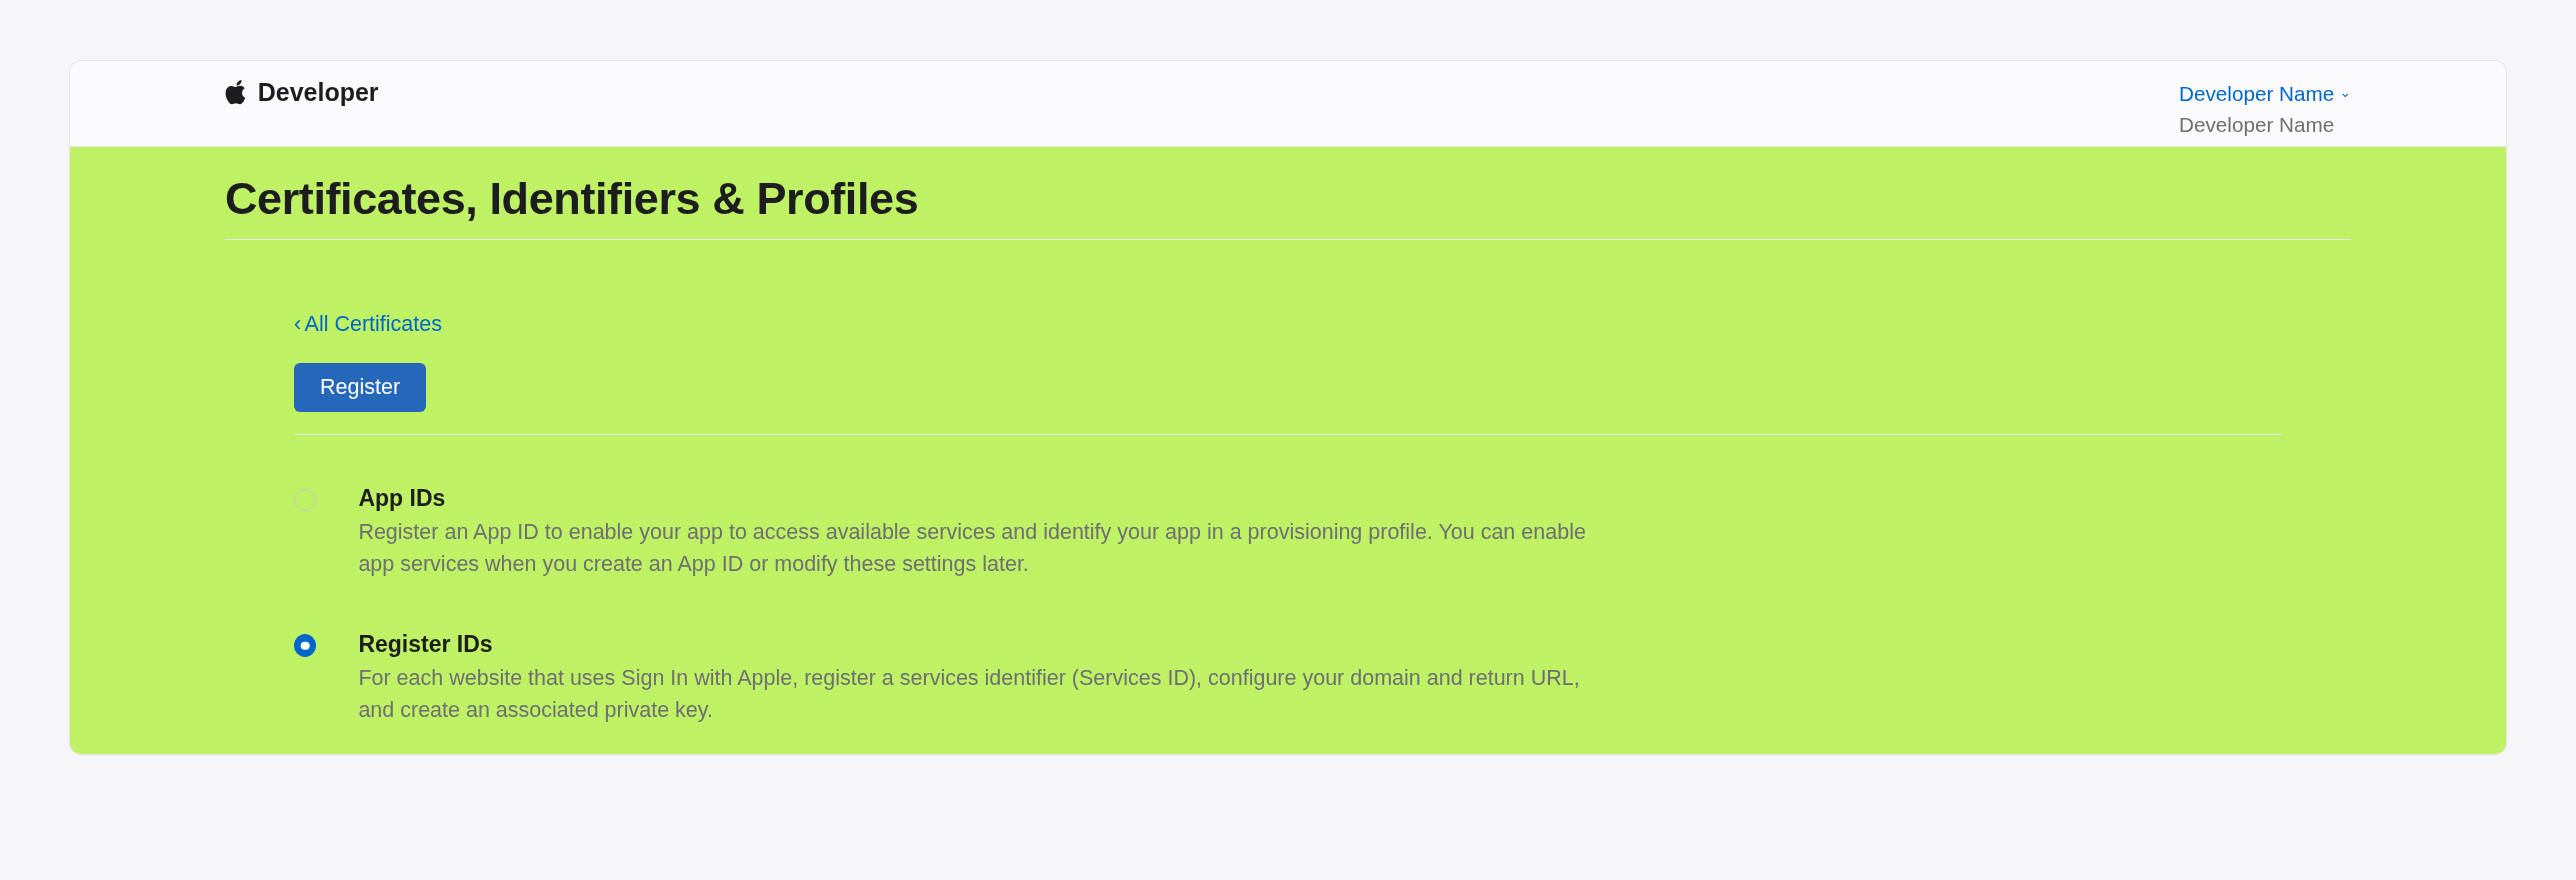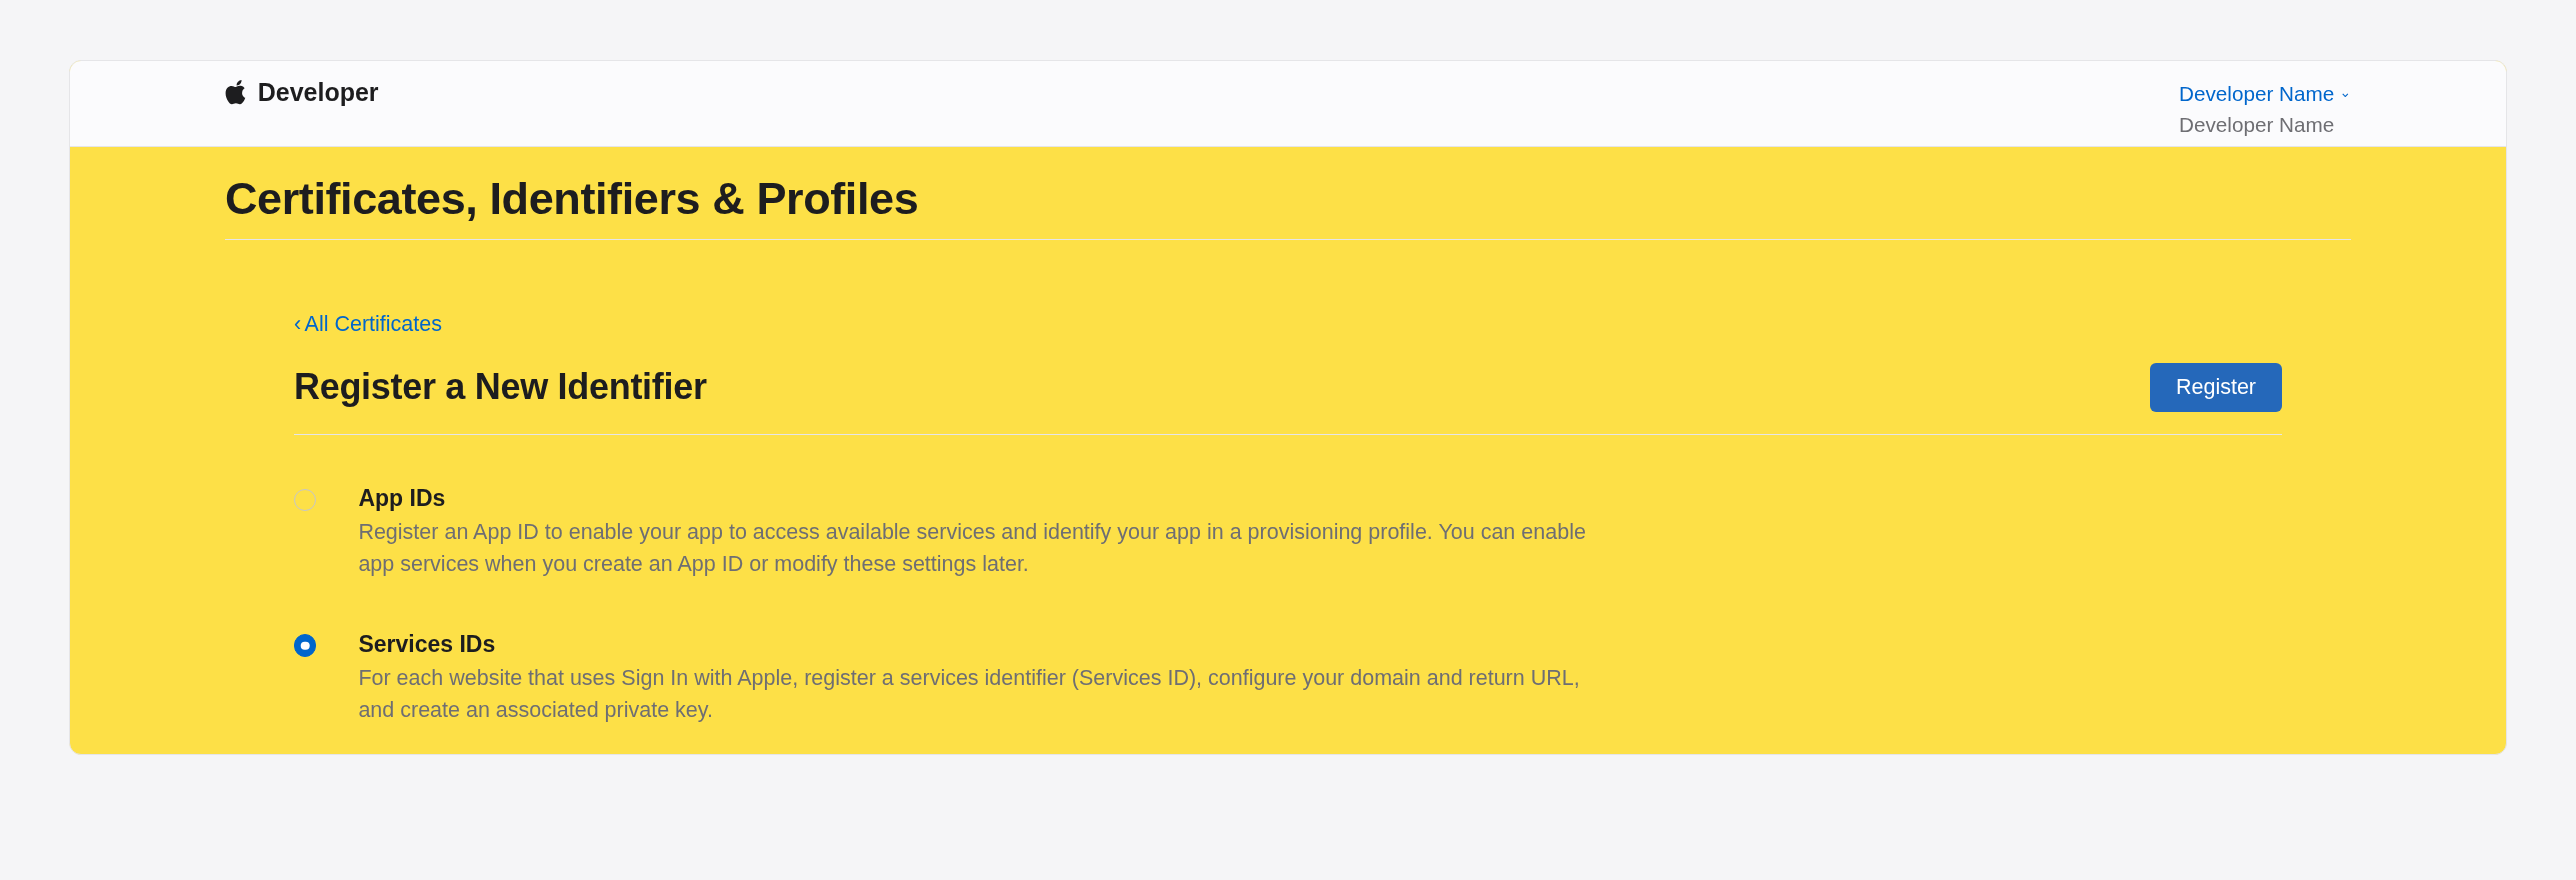--- a/index.html
+++ b/index.html
@@ -11,21 +11,21 @@
     body {
       font-family: -apple-system, BlinkMacSystemFont, "Segoe UI", Helvetica, Arial, sans-serif;
       background: #f5f5f7;
       padding: 60px 69px;
       width: 2576px;
       height: 880px;
       overflow: hidden;
     }
     
     .panel {
-      background: #fde047;
+      background: #bef264;
       border: 0.9px solid #e5e5e8;
       border-radius: 12px;
       overflow: hidden;
       height: 695px;
     }
     
     .panel-header {
       background: #fbfbfd;
       border-bottom: 0.9px solid #e5e5e8;
       padding: 17px 155px 17px 155px;
@@ -211,38 +211,37 @@
       <h1 class="page-title">Certificates, Identifiers &amp; Profiles</h1>
     </div>
 
     <div class="inner">
       <a class="back-link">
         <span>‹</span>
         <span>All Certificates</span>
       </a>
 
       <div class="section-row">
-        <h2 class="section-title">Register a New Identifier</h2>
         <button class="primary-btn">Register</button>
       </div>
 
       <div class="options">
 
         <div class="option">
           <div class="radio"></div>
           <div class="option-body">
             <div class="option-title">App IDs</div>
             <div class="option-desc">Register an App ID to enable your app to access available services and identify your app in a provisioning profile. You can enable app services when you create an App ID or modify these settings later.</div>
           </div>
         </div>
 
         <div class="option">
           <div class="radio selected"></div>
           <div class="option-body">
-            <div class="option-title">Services IDs</div>
+            <div class="option-title">Register IDs</div>
             <div class="option-desc">For each website that uses Sign In with Apple, register a services identifier (Services ID), configure your domain and return URL, and create an associated private key.</div>
           </div>
         </div>
 
       </div>
     </div>
   </div>
 </div>
 
 

